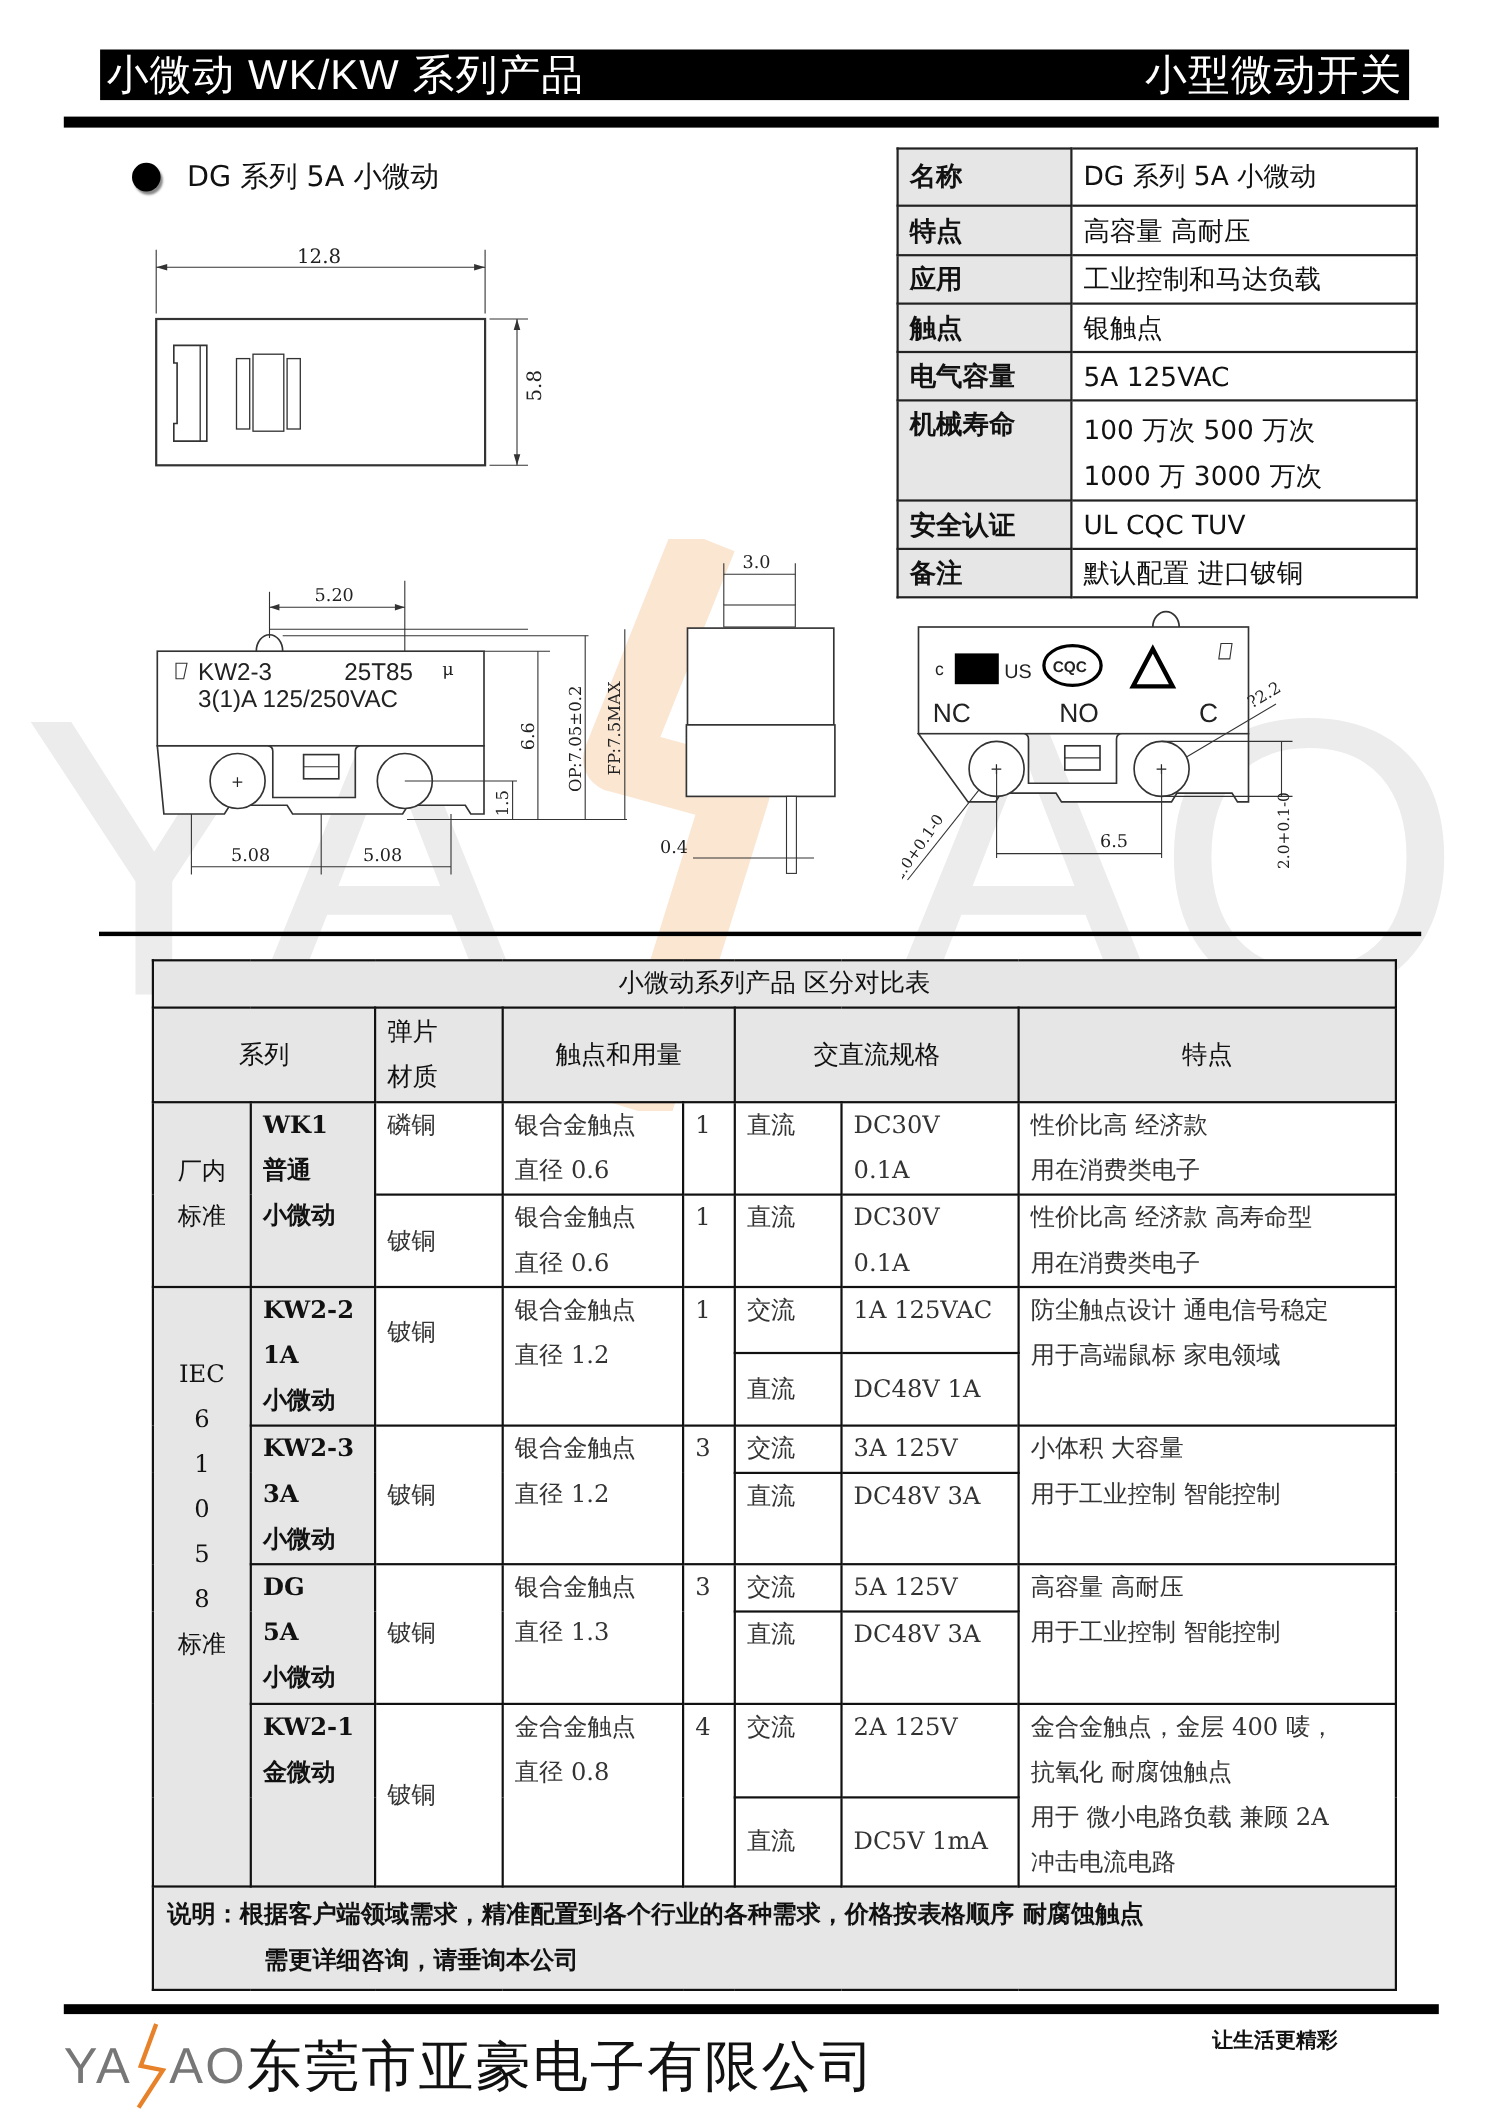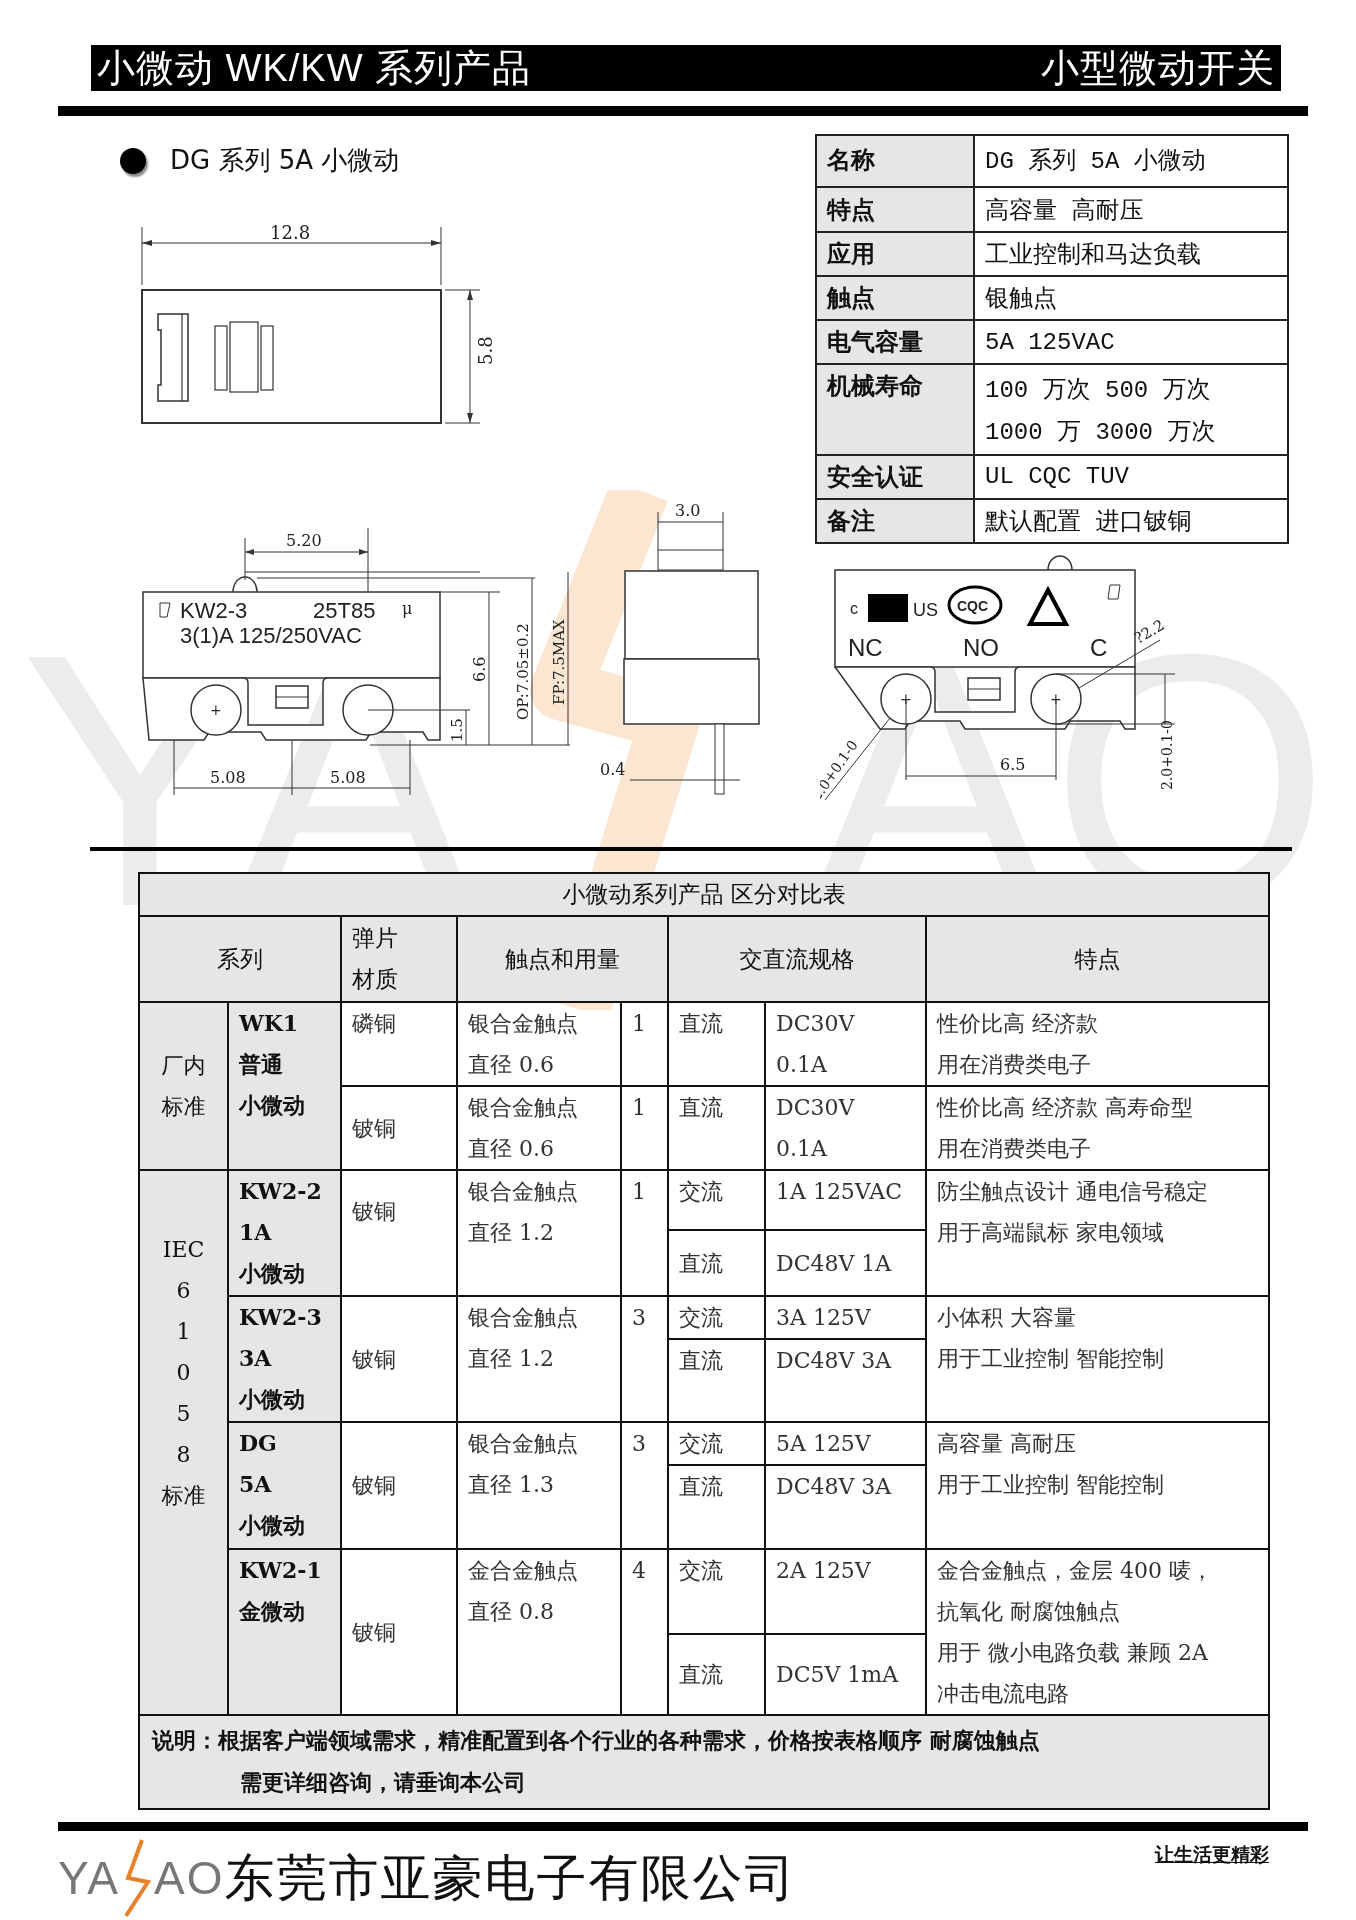--- a/index.html
+++ b/index.html
@@ -16,21 +16,21 @@
              display: flex; justify-content: space-between; align-items: center; padding: 0 6px; z-index: 2; }
   .hdr-bar span { font-size: 38px; font-family: "Liberation Sans", sans-serif; letter-spacing: 1px; }
   .hdr-rule { left: 58px; top: 106px; width: 1250px; height: 10px; background: #000; z-index: 2; }
 
   .bullet-title { left: 120px; top: 143px; display: flex; align-items: center; z-index: 2; }
   .bullet-dot { width: 26px; height: 26px; border-radius: 50%; background: #000; box-shadow: 2px 3px 2px #888; margin-right: 24px; }
   .bullet-title span { font-size: 26px; }
 
   
   .spec { left: 815px; top: 134px; width: 474px; border-collapse: collapse; z-index: 2; }
-  .spec td { border: 2px solid #222; font-size: 24px; padding: 0 10px; vertical-align: top; font-family: Liberation Mono, monospace; }
+  .spec td { border: 2px solid #222; font-size: 24px; padding: 0 10px; vertical-align: top; }
   .spec td.k { background: #e6e6e6; font-weight: bold; width: 158px; }
   .spec td.v { background: #fff; }
 
   
   svg.draw { position: absolute; z-index: 2; }
   svg text { font-family: "DejaVu Serif", serif; fill: #222; }
 
   .mid-rule { left: 90px; top: 847px; width: 1202px; height: 4px; background: #000; z-index: 2; }
 
   
@@ -44,21 +44,21 @@
   .cmp td.series { font-weight: bold; color: #111; background: #e6e6e6; }
   .cmp td.mid { vertical-align: middle; }
   .cmp td.note { background: #e6e6e6; font-family: "DejaVu Sans", sans-serif; font-weight: bold; font-size: 22px; color: #111; padding: 4px 12px; line-height: 42px; }
   .line { display: block; }
 
   
   .foot-rule { left: 58px; top: 1822px; width: 1250px; height: 9px; background: #000; z-index: 2; }
   .foot-logo { left: 58px; top: 1838px; z-index: 2; display: flex; align-items: center; }
   .logo-txt { font-family: "Liberation Sans", sans-serif; font-size: 46px; color: #777; letter-spacing: 2px; }
   .company { font-family: "DejaVu Serif", serif; font-size: 50px; color: #111; letter-spacing: 2px; }
-  .slogan { left: 1155px; top: 1842px; font-size: 19px; font-weight: bold; z-index: 2; text-decoration: underline; }
+  .slogan { left: 1102px; top: 1842px; font-size: 19px; font-weight: bold; z-index: 2; }
 </style>
 </head>
 <body>
 
 <div class="wm" style="left:20px; top:600px; font-size:360px; line-height:1;">YA</div>
 <div class="wm" style="left:810px; top:600px; font-size:360px; line-height:1;">AO</div>
 <svg class="wm-bolt" style="left:520px;top:490px" width="220" height="520" viewBox="0 0 220 520">
   <path d="M120 0 L40 200 L150 230 L60 520" stroke="#fbe6d2" stroke-width="60" fill="none" stroke-linejoin="round"></path>
 </svg>
 

